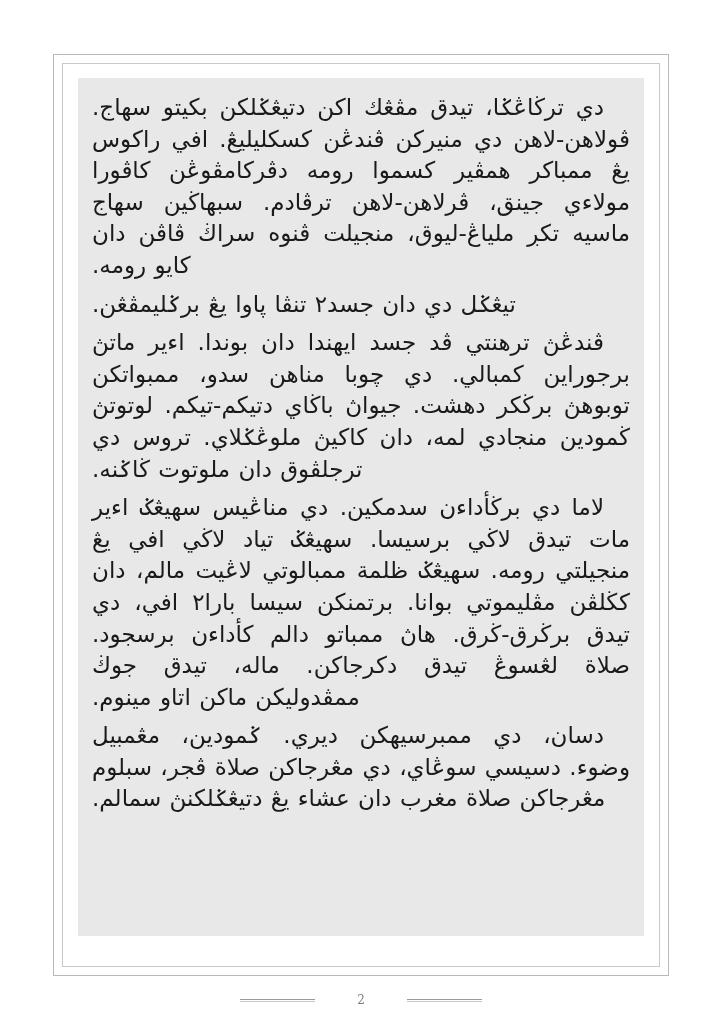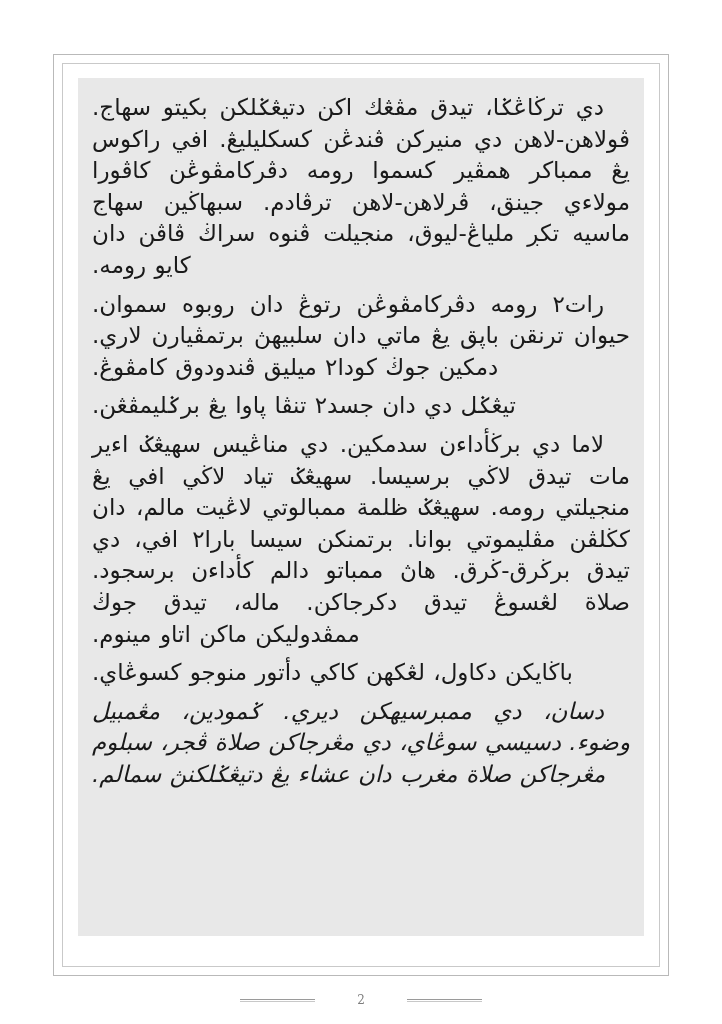--- a/index.html
+++ b/index.html
@@ -56,21 +56,21 @@
     color: #1a1a1a;
     font-family: "DejaVu Sans", "Liberation Sans", sans-serif;
     font-size: 23px;
     line-height: 31.6px;
     margin: 0 0 7px 0;
     text-indent: 26px;
     letter-spacing: 0;
     word-spacing: 1px;
     font-weight: 500;
   }
-  .para:last-child { margin-bottom: 0; font-style: italic; }
+  .para:last-child { margin-bottom: 0; }
 
   
   .para.short {
     text-align: center;
     text-indent: 0;
   }
 
   
   #page-footer {
     position: absolute;
@@ -102,24 +102,23 @@
 </style>
 </head>
 <body>
 
 <div id="page-frame-outer">
   <div id="page-frame-inner"></div>
 </div>
 
 <div id="text-block">
   <p class="para">دي ترڬاڠݢا، تيدق مڤڠك اكن دتيڠݢلكن بكيتو سهاج. ڤولاهن-لاهن دي منيركن ڤندڠن كسكليليڠ. افي راكوس يڠ ممباكر همڤير كسموا رومه دڤركامڤوڠن كاڤورا مولاءي جينق، ڤرلاهن-لاهن ترڤادم. سبهاڬين سهاج ماسيه تكڔ ملياڠ-ليوق، منجيلت ڤنوه سراڬ ڤاڤن دان كايو رومه.</p>
-  <p class="para">رات٢ رومه دڤركامڤوڠن رتوڠ دان روبوه سموان. حيوان ترنقن باڽق يڠ ماتي دان سلبيهڽ برتمڤيارن لاري. دمكين جوڬ كودا٢ ميليق ڤندودوق كامڤوڠ.</p>
   <p class="para short">تيڠݢل دي دان جسد٢ تنڤا ڽاوا يڠ برݢليمڤڠن.</p>
+  <p class="para">ڤندڠڽ ترهنتي ڤد جسد ايهندا دان بوندا. اءير ماتڽ برجوراين كمبالي. دي چوبا مناهن سدو، ممبواتكن توبوهڽ برڬكر دهشت. جيواڽ باڬاي دتيكم-تيكم. لوتوتڽ ڬمودين منجادي لمه، دان كاكيڽ ملوڠݢلاي. تروس دي ترجلڤوق دان ملوتوت ڬاݢنه.</p>
   <p class="para">لاما دي برڬأداءن سدمكين. دي مناڠيس سهيڠݢ اءير مات تيدق لاڬي برسيسا. سهيڠݢ تياد لاڬي افي يڠ منجيلتي رومه. سهيڠݢ ظلمة ممبالوتي لاڠيت مالم، دان كڬلڤن مڤليموتي بوانا. برتمنكن سيسا بارا٢ افي، دي تيدق برڬرق-ڬرق. هاڽ ممباتو دالم كأداءن برسجود. صلاة لڠسوڠ تيدق دكرجاكن. ماله، تيدق جوڬ ممڤدوليكن ماكن اتاو مينوم.</p>
-  <p class="para short">باڬايكن دكاول، لڠكهن كاكي دأتور منوجو كسوڠاي.</p>
   <p class="para">دسان، دي ممبرسيهكن ديري. ݢمودين، مڠمبيل وضوء. دسيسي سوڠاي، دي مڠرجاكن صلاة ڤجر، سبلوم مڠرجاكن صلاة مغرب دان عشاء يڠ دتيڠݢلكنڽ سمالم.</p>
 </div>
 
 <div id="page-footer">
   <div id="footer-rule-left"></div>
   <div id="page-number">2</div>
   <div id="footer-rule-right"></div>
 </div>
 
 </body></html>

